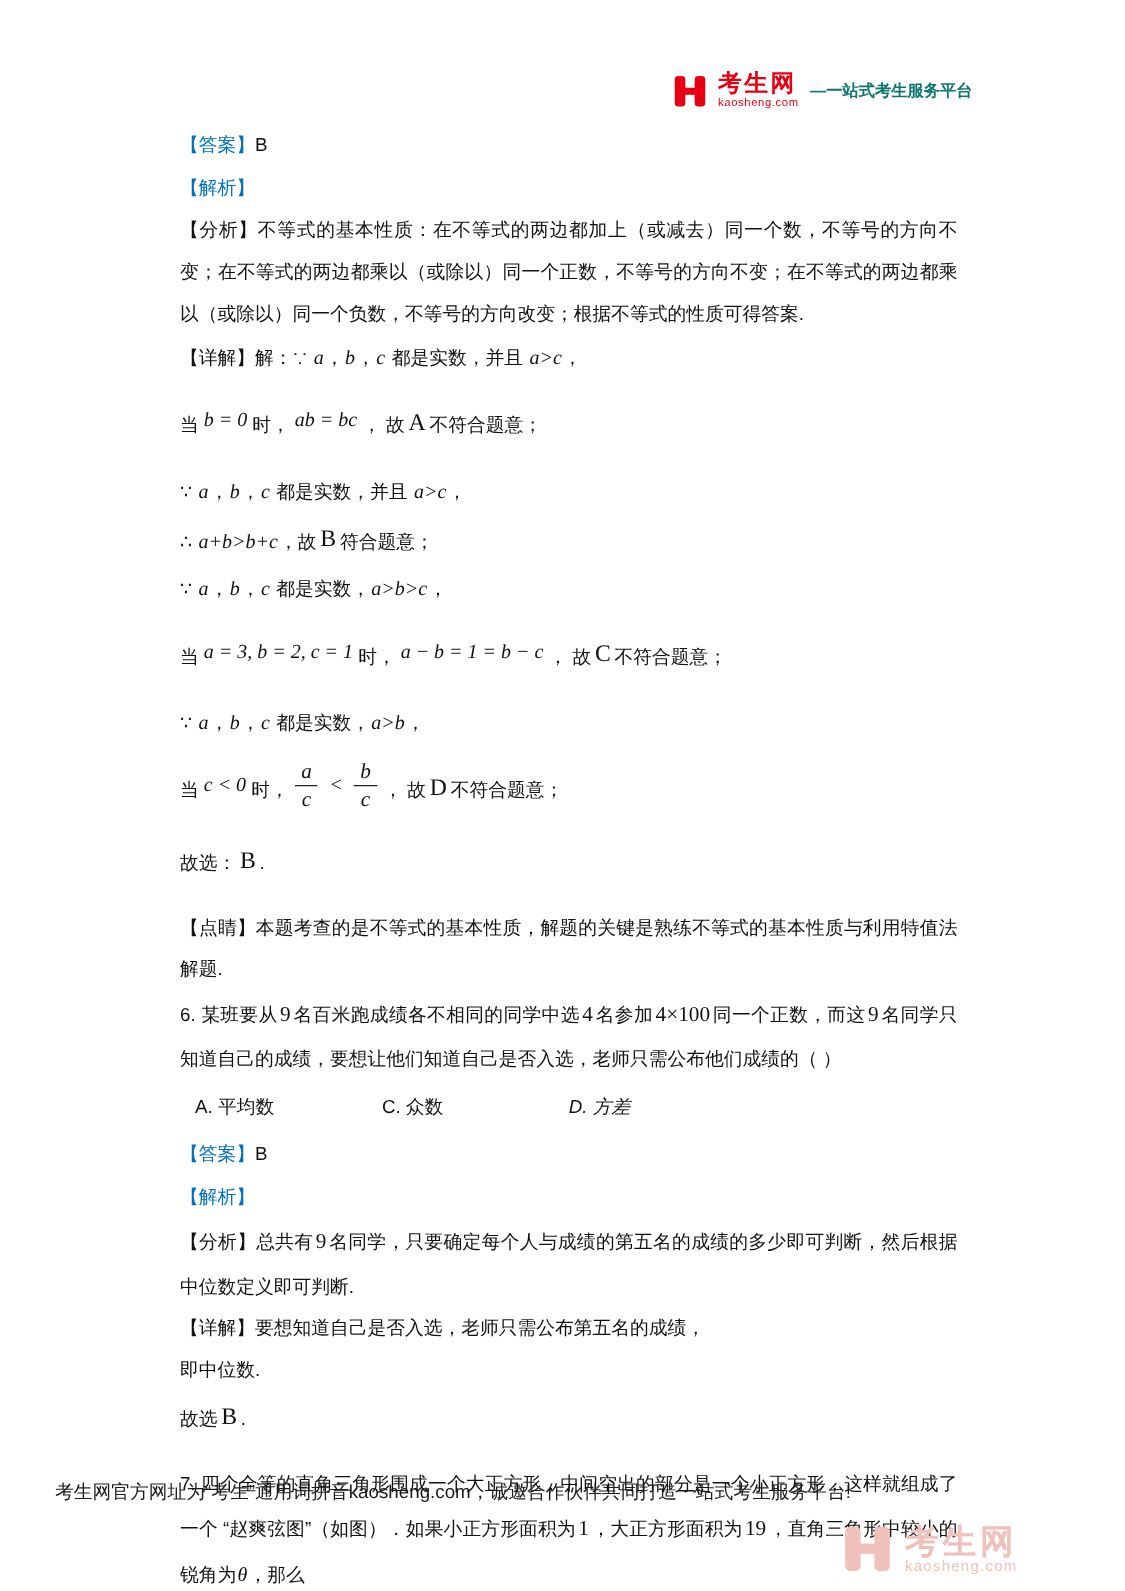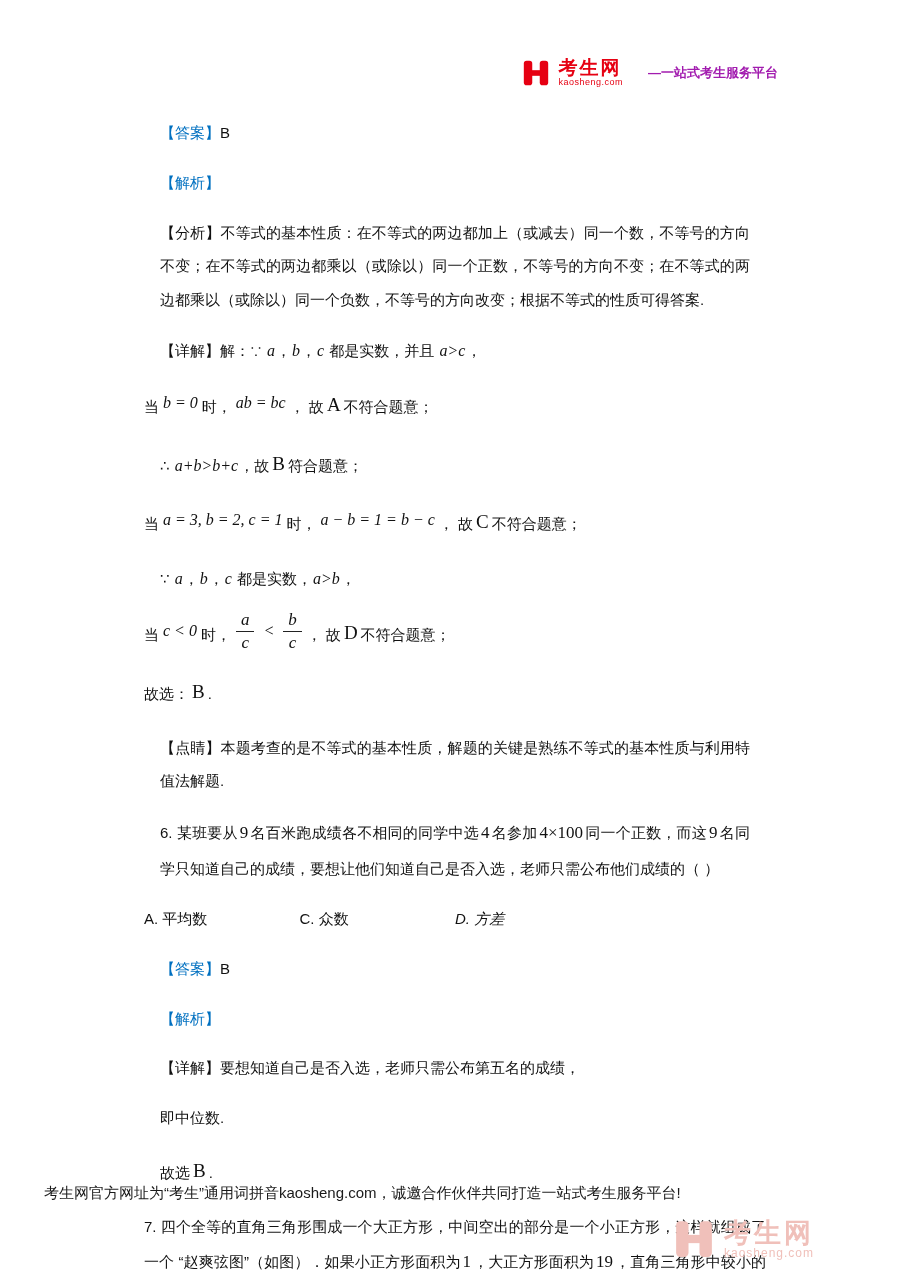--- a/index.html
+++ b/index.html
@@ -17,28 +17,28 @@
 
   
   .brand {
     position:absolute; top:58px; right:78px;
     display:flex; align-items:center; gap:7px;
   }
   .logo-icon svg { display:block; }
   .brand-col { display:flex; flex-direction:column; line-height:1.05; }
   .brand-name { color:#e60012; font-weight:bold; font-size:19px; letter-spacing:2px; }
   .brand-domain { color:#e60012; font-size:9px; letter-spacing:0.5px; }
-  .brand-tagline { color:#a21caf; font-size:13px; font-weight:bold; margin-left:18px; }
+  .brand-tagline { color:#0f766e; font-size:13px; font-weight:bold; margin-left:2px; }
 
   
   .doc { font-size:15px; }
   .para {
     line-height:2.25;
     text-align:justify;
-    margin:16px;
+    margin:0;
   }
   .para.tall { margin:14px 0; }
   .seg-text { font-family:"Liberation Sans", sans-serif; }
   .seg-label { color:#0070c0; }
   .seg-math { font-family:"Liberation Serif", serif; font-style:italic; font-size:16px; margin:0 1px; }
   .seg-num  { font-family:"Liberation Serif", serif; font-size:17px; margin:0 2px; }
   .seg-big  { font-family:"Liberation Serif", serif; font-size:19px; margin:0 3px; position:relative; top:-1px; }
   .seg-formula {
     font-family:"Liberation Serif", serif; font-style:italic;
     font-size:16px; margin:0 4px;
@@ -46,21 +46,21 @@
   }
   .frac {
     display:inline-block; vertical-align:middle;
     text-align:center;
     font-family:"Liberation Serif", serif; font-style:italic; font-size:17px;
     margin:0 5px; position:relative; top:-5px;
   }
   .frac .fnum { display:block; line-height:1.25; padding:0 5px; border-bottom:1.3px solid #222; }
   .frac .fden { display:block; line-height:1.25; }
 
-  .options { display:flex; margin:4px 0; line-height:2.25; }
+  .options { display:flex; margin:4px 12px; line-height:2.25; }
   .options .opt { width:25%; }
   .options .opt:last-child { width:auto;font-style:italic; }
 
   
   .footer {
     position:absolute; left:0; right:0; bottom:70px;
     text-align:left; font-size:15px; color:#1a1a1a;
   }
 
   
@@ -92,34 +92,37 @@
     </span>
     <span class="brand-tagline">—一站式考生服务平台</span>
   </header>
 
   <main class="doc">
       <p class="para"><span class="seg-label">【答案】</span><span class="seg-text">B</span></p>
       <p class="para"><span class="seg-label">【解析】</span></p>
       <p class="para"><span class="seg-text">【分析】不等式的基本性质：在不等式的两边都加上（或减去）同一个数，不等号的方向不变；在不等式的两边都乘以（或除以）同一个正数，不等号的方向不变；在不等式的两边都乘以（或除以）同一个负数，不等号的方向改变；根据不等式的性质可得答案.</span></p>
       <p class="para"><span class="seg-text">【详解】解：∵ </span><span class="seg-math">a</span><span class="seg-text">，</span><span class="seg-math">b</span><span class="seg-text">，</span><span class="seg-math">c</span><span class="seg-text"> 都是实数，并且 </span><span class="seg-math">a&gt;c</span><span class="seg-text">，</span></p>
       <p class="para tall"><span class="seg-text">当</span><span class="seg-formula">b = 0</span><span class="seg-text">时，</span><span class="seg-formula">ab = bc</span><span class="seg-text">，  故</span><span class="seg-big">A</span><span class="seg-text">不符合题意；</span></p>
+      <p class="para"><span class="seg-text">∵ </span><span class="seg-math">a</span><span class="seg-text">，</span><span class="seg-math">b</span><span class="seg-text">，</span><span class="seg-math">c</span><span class="seg-text"> 都是实数，并且 </span><span class="seg-math">a&gt;c</span><span class="seg-text">，</span></p>
       <p class="para"><span class="seg-text">∴ </span><span class="seg-math">a+b&gt;b+c</span><span class="seg-text">，故</span><span class="seg-big">B</span><span class="seg-text">符合题意；</span></p>
+      <p class="para"><span class="seg-text">∵ </span><span class="seg-math">a</span><span class="seg-text">，</span><span class="seg-math">b</span><span class="seg-text">，</span><span class="seg-math">c</span><span class="seg-text"> 都是实数，</span><span class="seg-math">a&gt;b&gt;c</span><span class="seg-text">，</span></p>
       <p class="para tall"><span class="seg-text">当</span><span class="seg-formula">a = 3, b = 2, c = 1</span><span class="seg-text">时，</span><span class="seg-formula">a − b = 1 = b − c</span><span class="seg-text">，  故</span><span class="seg-big">C</span><span class="seg-text">不符合题意；</span></p>
       <p class="para"><span class="seg-text">∵ </span><span class="seg-math">a</span><span class="seg-text">，</span><span class="seg-math">b</span><span class="seg-text">，</span><span class="seg-math">c</span><span class="seg-text"> 都是实数，</span><span class="seg-math">a&gt;b</span><span class="seg-text">，</span></p>
       <p class="para tall"><span class="seg-text">当</span><span class="seg-formula">c &lt; 0</span><span class="seg-text">时，</span><span class="frac"><span class="fnum">a</span><span class="fden">c</span></span><span class="seg-formula">&lt;</span><span class="frac"><span class="fnum">b</span><span class="fden">c</span></span><span class="seg-text">，  故</span><span class="seg-big">D</span><span class="seg-text">不符合题意；</span></p>
       <p class="para tall"><span class="seg-text">故选：</span><span class="seg-big">B</span><span class="seg-text">.</span></p>
       <p class="para"><span class="seg-text">【点睛】本题考查的是不等式的基本性质，解题的关键是熟练不等式的基本性质与利用特值法解题.</span></p>
       <p class="para"><span class="seg-text">6. 某班要从</span><span class="seg-num">9</span><span class="seg-text">名百米跑成绩各不相同的同学中选</span><span class="seg-num">4</span><span class="seg-text">名参加</span><span class="seg-num">4×100</span><span class="seg-text">同一个正数，而这</span><span class="seg-num">9</span><span class="seg-text">名同学只知道自己的成绩，要想让他们知道自己是否入选，老师只需公布他们成绩的（ ）</span></p>
       <div class="options">
         <span class="opt seg-text">A. 平均数</span>
         <span class="opt seg-text">C. 众数</span>
         <span class="opt seg-text">D. 方差</span>
       </div>
       <p class="para"><span class="seg-label">【答案】</span><span class="seg-text">B</span></p>
       <p class="para"><span class="seg-label">【解析】</span></p>
+      <p class="para"><span class="seg-text">【分析】总共有</span><span class="seg-num">9</span><span class="seg-text">名同学，只要确定每个人与成绩的第五名的成绩的多少即可判断，然后根据中位数定义即可判断.</span></p>
       <p class="para"><span class="seg-text">【详解】要想知道自己是否入选，老师只需公布第五名的成绩，</span></p>
       <p class="para"><span class="seg-text">即中位数.</span></p>
       <p class="para"><span class="seg-text">故选</span><span class="seg-big">B</span><span class="seg-text">.</span></p>
       <p class="para tall"><span class="seg-text">7. 四个全等的直角三角形围成一个大正方形，中间空出的部分是一个小正方形，这样就组成了一个  “赵爽弦图”（如图）．如果小正方形面积为</span><span class="seg-num">1</span><span class="seg-text">，大正方形面积为</span><span class="seg-num">19</span><span class="seg-text">，直角三角形中较小的锐角为</span><span class="seg-math">θ</span><span class="seg-text">，那么</span></p>
     </main>
 
   <footer class="footer">考生网官方网址为“考生”通用词拼音kaosheng.com，诚邀合作伙伴共同打造一站式考生服务平台!</footer>
 
   <div class="watermark">
     <span class="logo-icon">

